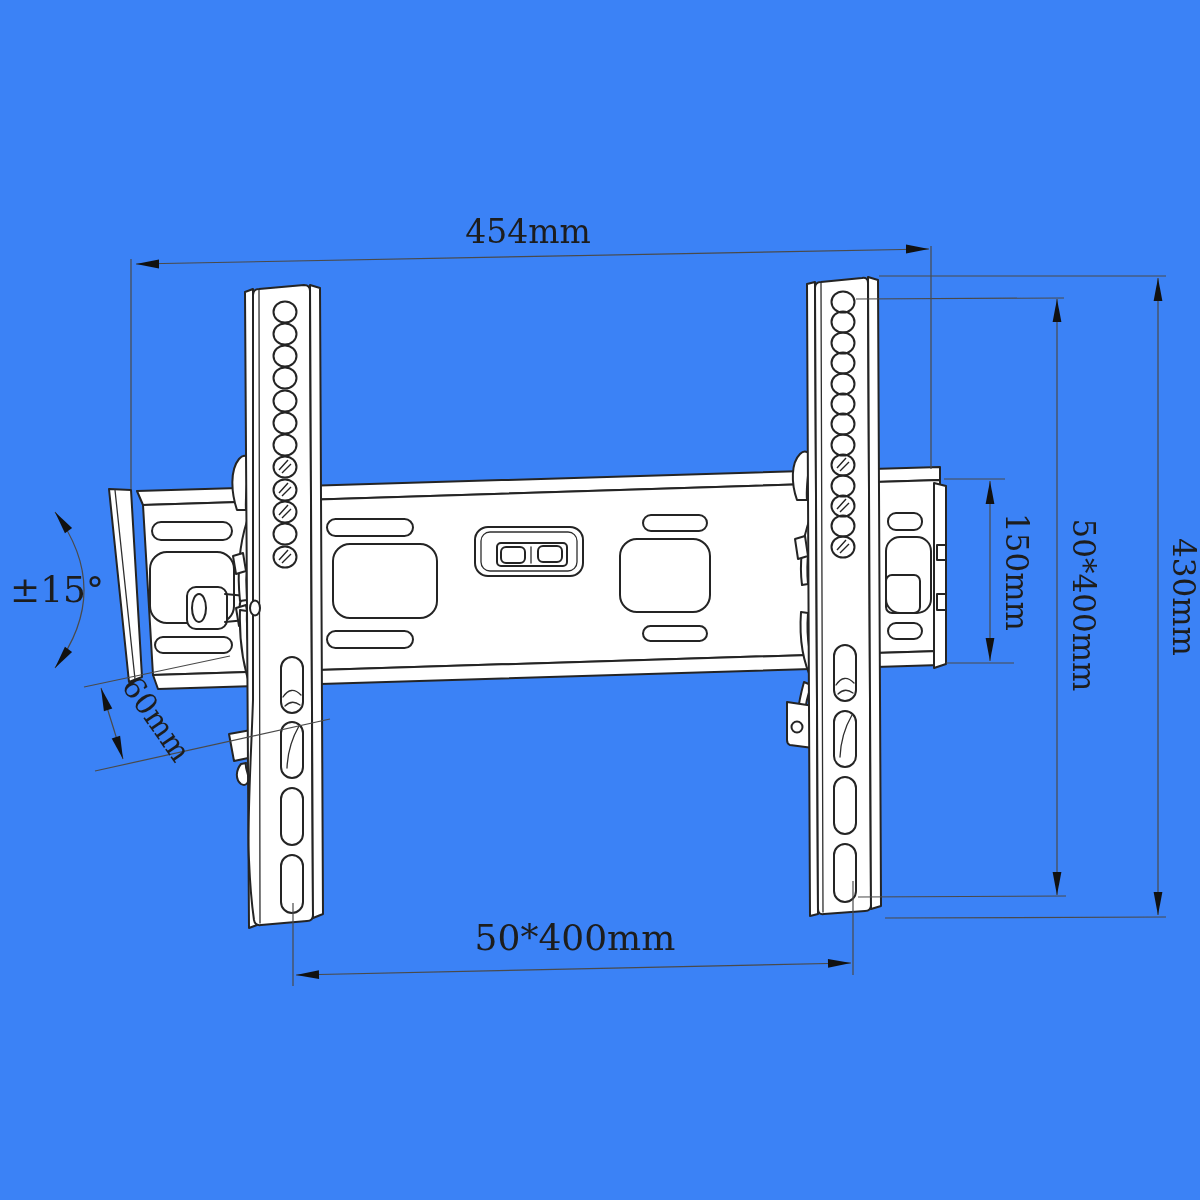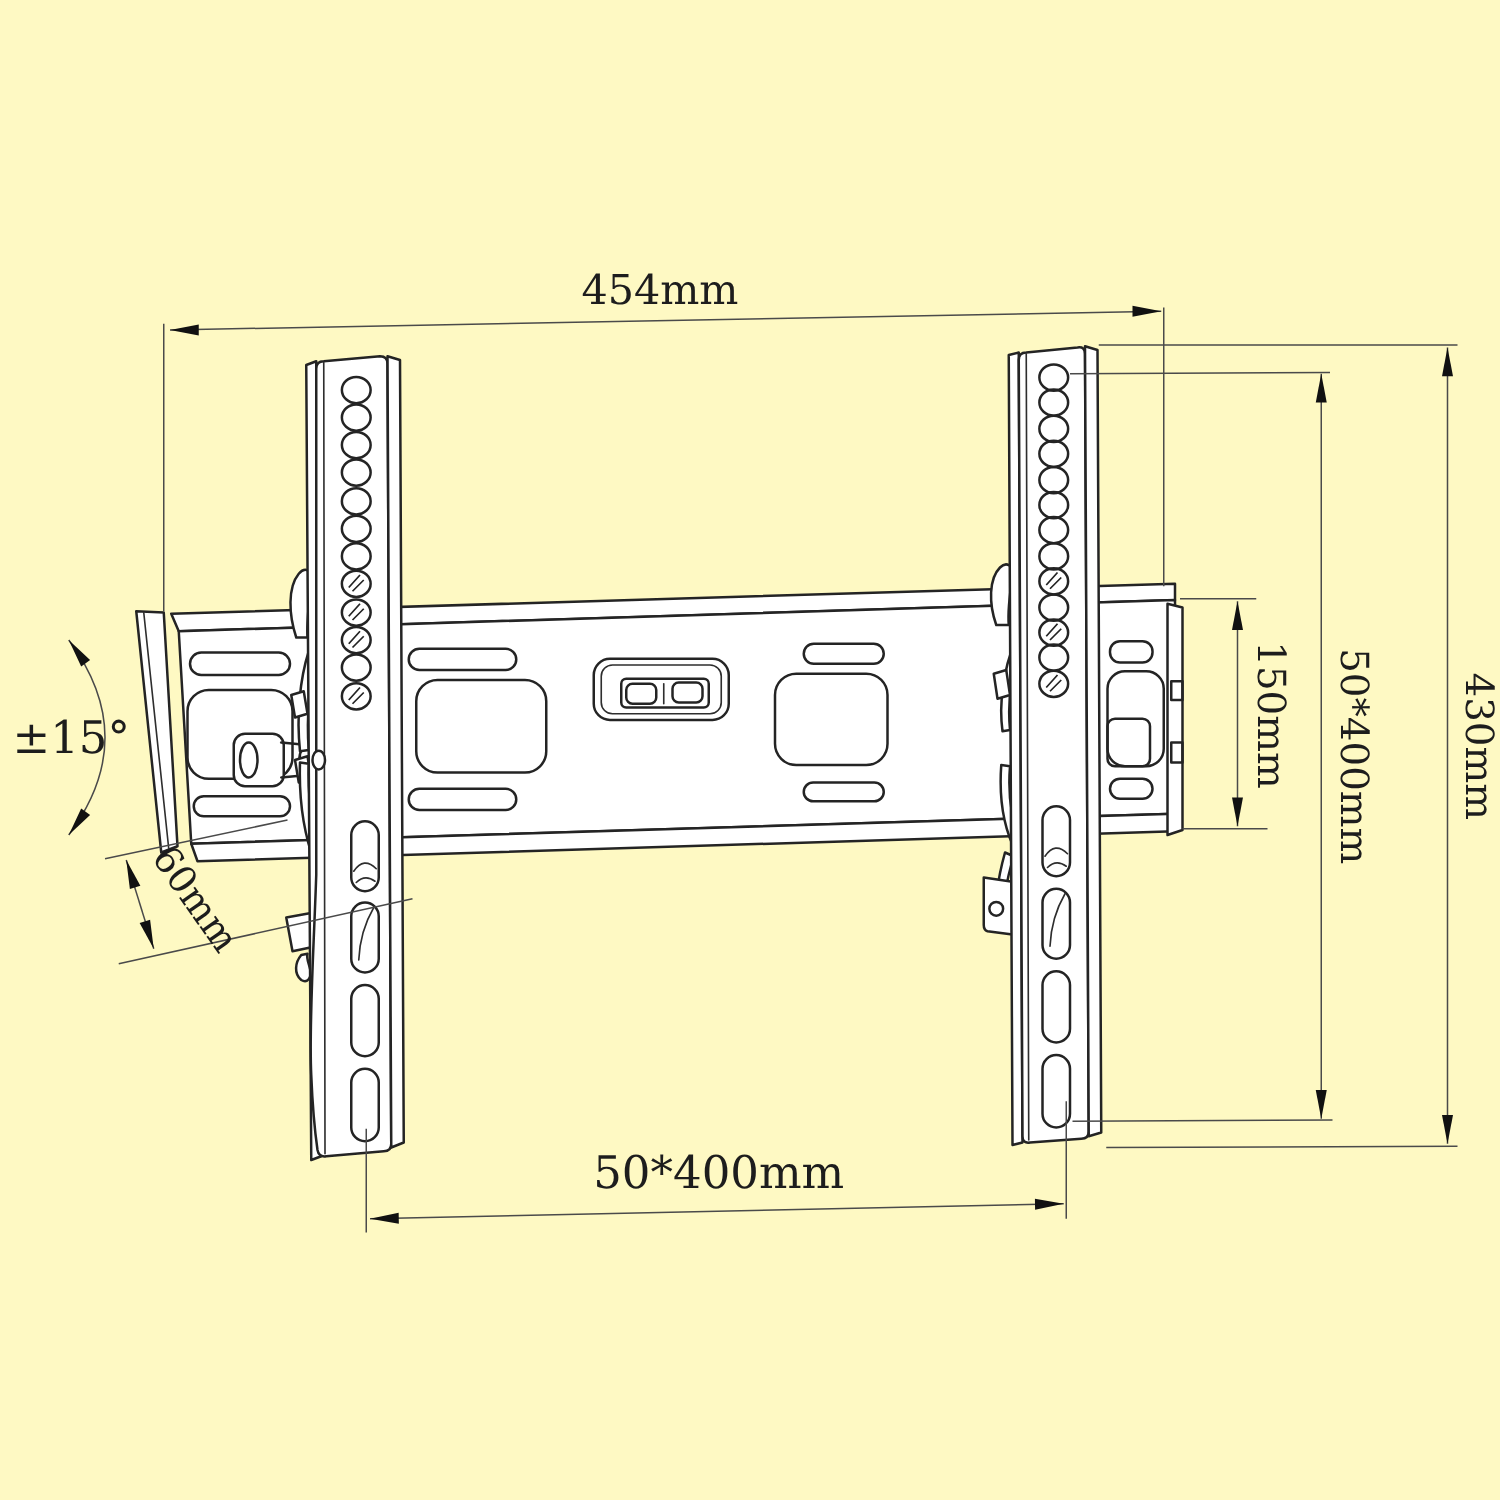--- a/index.html
+++ b/index.html
@@ -1,16 +1,16 @@
 <!DOCTYPE html>
 <html><head>
 <meta charset="utf-8">
 <style>
   html,body{margin:0;padding:0;background:#ffffff;}
-  .stage{position:relative;width:1200px;height:1200px;background:#fef9c3;overflow:hidden;
+  .stage{position:relative;width:1200px;height:1200px;background:#3b82f6;overflow:hidden;
          font-family:"DejaVu Serif", serif;}
   svg{position:absolute;left:0;top:0;}
   svg text{fill:#1d1d1d;font-family:"DejaVu Serif", serif;}
   .part{stroke:#242424;stroke-width:2;fill:none;stroke-linejoin:round;stroke-linecap:round;}
   .partw{stroke:#242424;stroke-width:2;fill:#ffffff;stroke-linejoin:round;stroke-linecap:round;}
   .thin{stroke:#2e2e2e;stroke-width:1.3;fill:none;stroke-linecap:round;}
   .dim{stroke:#4a4a4a;stroke-width:1.2;fill:none;}
   .arrow{fill:#111111;stroke:none;}
   .hatch{stroke:#242424;stroke-width:1.4;fill:none;}
 </style>

